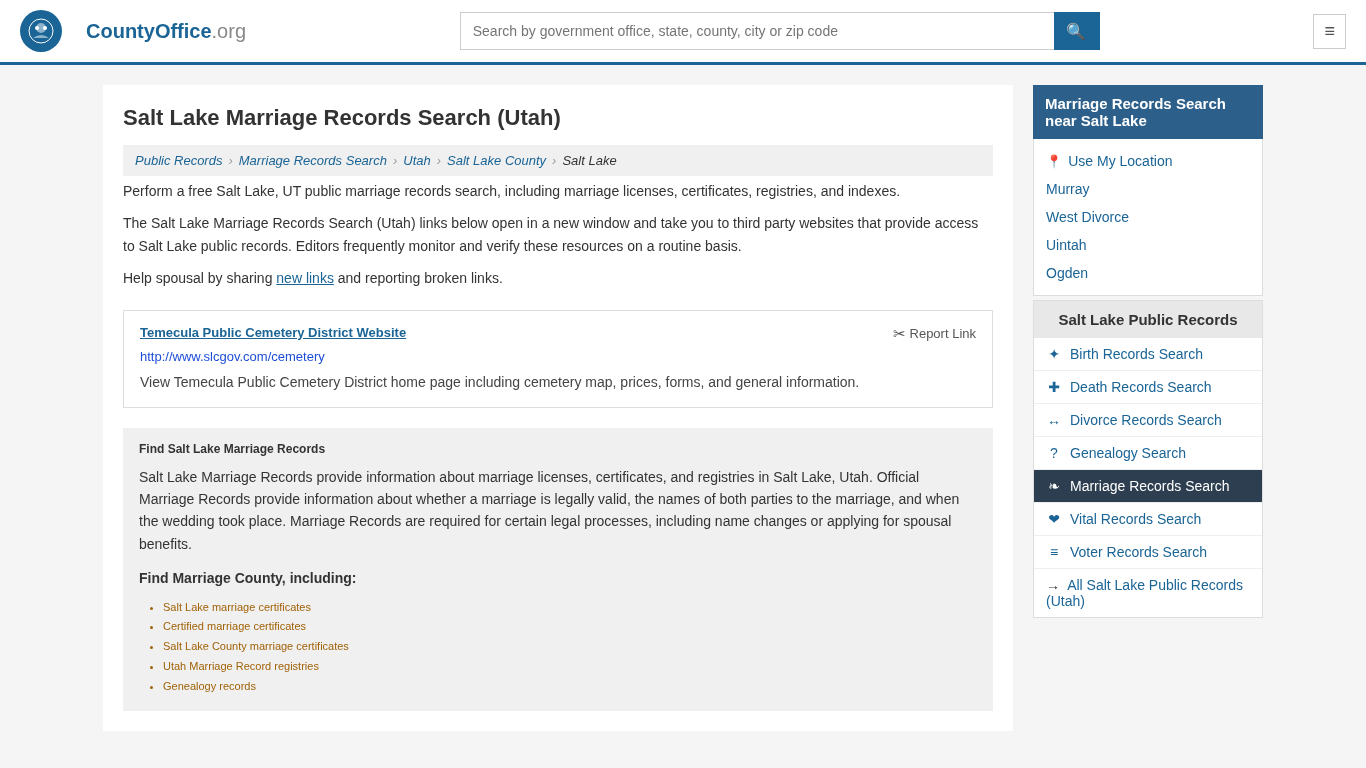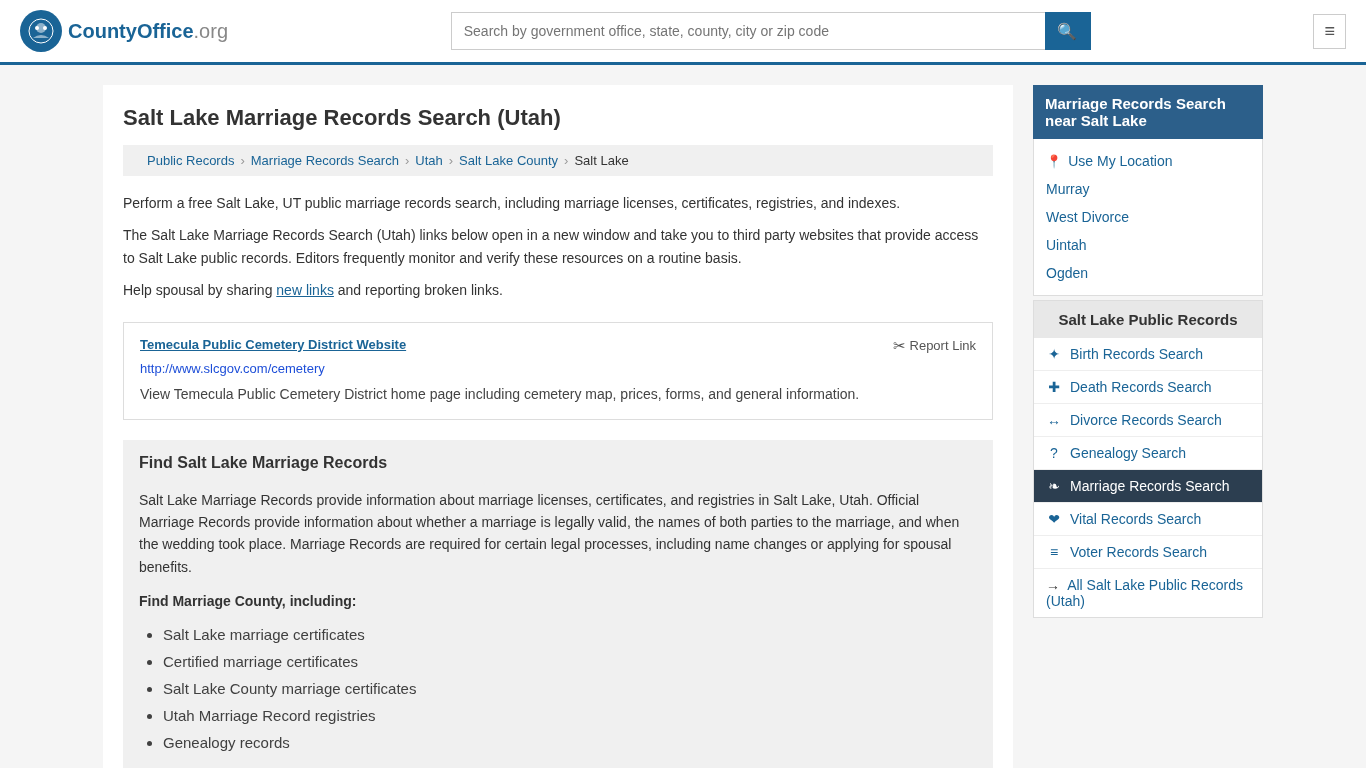--- a/index.html
+++ b/index.html
@@ -10,21 +10,21 @@
       background: #fff;
       border-bottom: 3px solid #1a6496;
       padding: 10px 20px;
       display: flex;
       align-items: center;
       justify-content: space-between;
     }
     .logo-area {
       display: flex;
       align-items: center;
-      gap: 6px;
+      gap: 24px;
     }
     .logo-circle {
       width: 42px;
       height: 42px;
       background: #1a6496;
       border-radius: 50%;
       display: flex;
       align-items: center;
       justify-content: center;
       color: white;
@@ -89,27 +89,28 @@
 
     
     .page-title {
       font-size: 22px;
       font-weight: bold;
       color: #333;
       margin-bottom: 14px;
     }
     .breadcrumb {
       background: #f0f0f0;
-      padding: 8px 24px;
+      padding: 8px 12px;
       font-size: 13px;
-      margin-bottom: 16px;
+      margin-bottom: 4px;
       display: flex;
       align-items: center;
       flex-wrap: wrap;
       gap: 4px;
+      font-style: italic;
     }
     .breadcrumb a {
       color: #1a6496;
       text-decoration: none;
     }
     .breadcrumb .sep { color: #999; margin: 0 2px; }
     .breadcrumb .current { color: #333; }
 
     .intro-text {
       font-size: 14px;
@@ -161,40 +162,40 @@
       color: #444;
     }
 
     
     .find-section {
       background: #f0f0f0;
       padding: 14px 16px;
       margin-top: 16px;
     }
     .find-section-title {
-      font-size: 16px;
-      font-weight: bold;
-      margin-bottom: 17px;
+      font-size: 12px;
+      font-weight: bold;
+      margin-bottom: 10px;
     }
     .find-section p {
       font-size: 14px;
       line-height: 1.6;
       margin-bottom: 12px;
     }
     .find-section .sub-title {
       font-weight: bold;
       margin-bottom: 8px;
     }
     .find-section ul {
       padding-left: 24px;
     }
     .find-section ul li {
-      font-size: 15px;
+      font-size: 11px;
       line-height: 1.8;
-      color: #404040;
+      color: #a16207;
     }
 
     
     .sidebar-section {
       background: #fff;
       margin-bottom: 0;
     }
     .sidebar-near-title {
       background: #2c5f8a;
       color: white;

